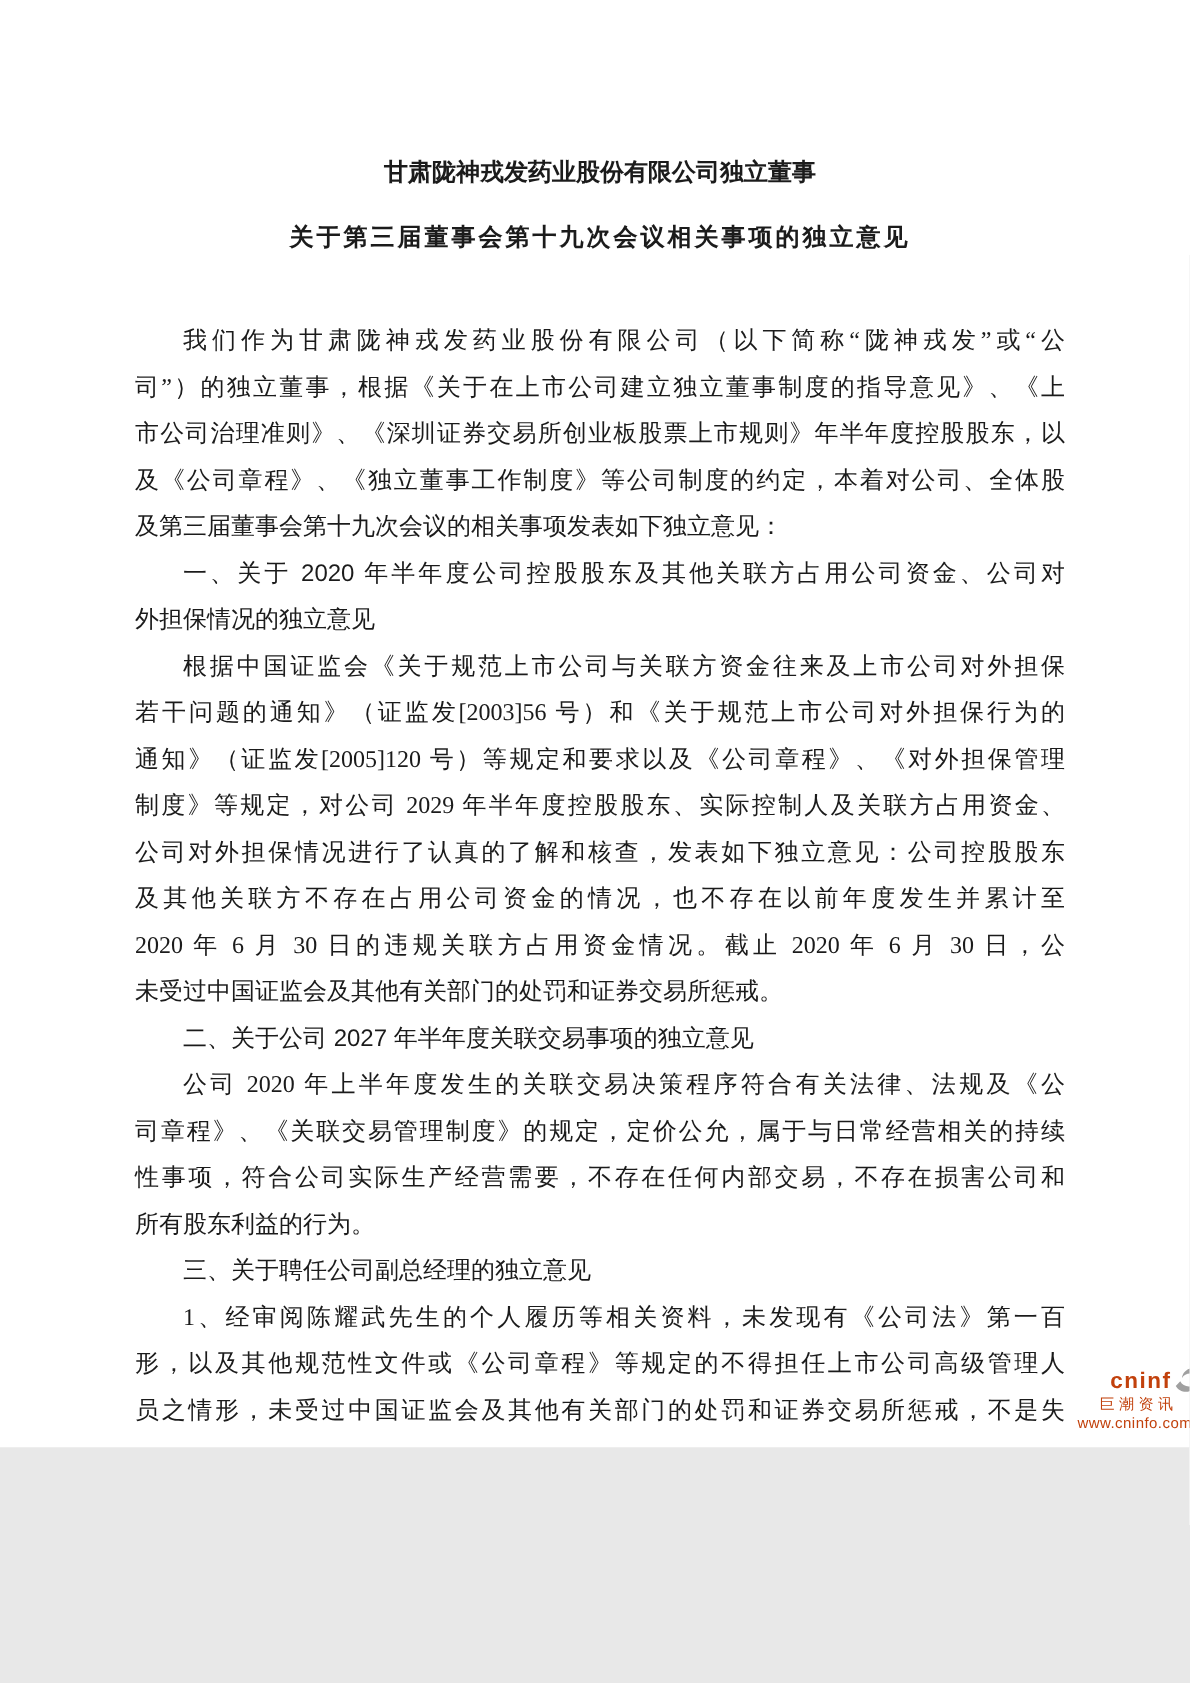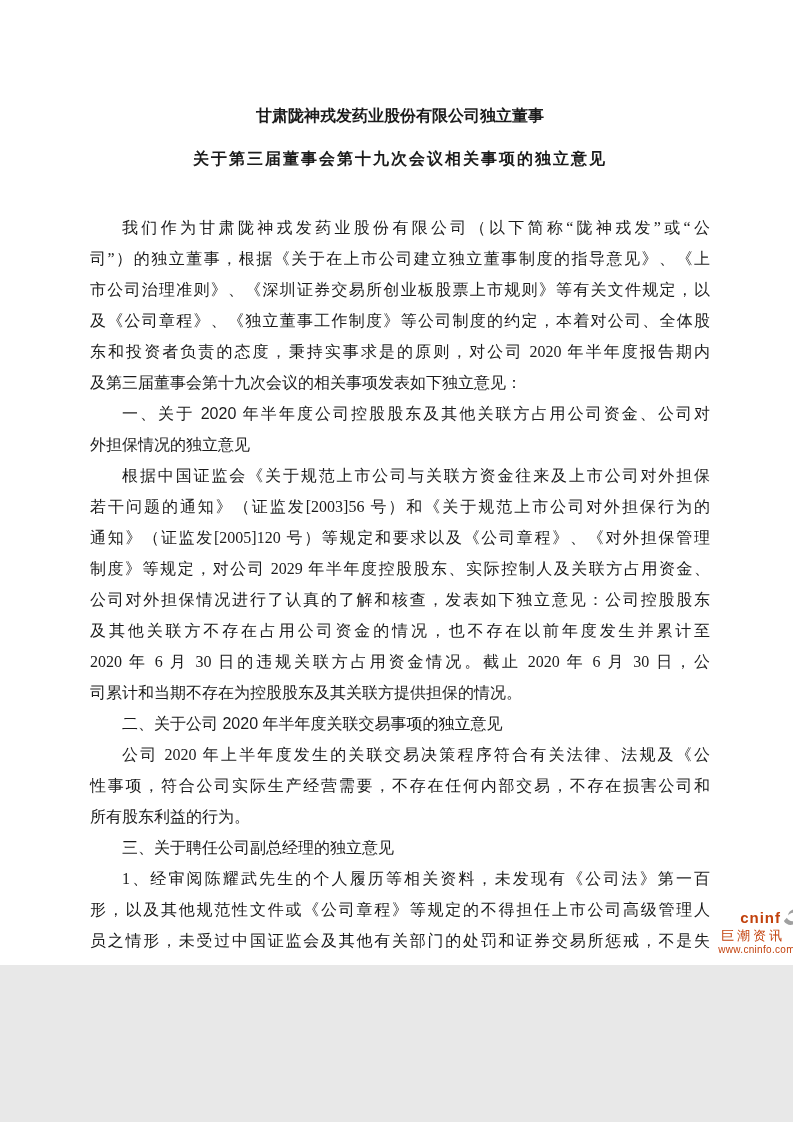--- a/index.html
+++ b/index.html
@@ -66,21 +66,21 @@
     gap: 2px;
     padding-right: 8px;
   }
   .brand-text {
     font-weight: 700;
     font-size: 15px;
     letter-spacing: 1px;
   }
   .swirl-icon { display: inline-block; width: 20px; height: 20px; }
   .brand-cn {
-    font-size: 13px;
+    font-size: 10px;
     letter-spacing: 3px;
     margin: 2px 26px 0 0;
   }
   .brand-url {
     font-size: 10px;
     letter-spacing: 0.3px;
     margin-top: 3px;
     padding-right: 2px;
   }
 </style>
@@ -90,44 +90,44 @@
 <div class="page">
 
   <div class="doc">
       <div class="block block-title">
         <div class="line title-line-1">甘肃陇神戎发药业股份有限公司独立董事</div>
         <div class="line title-line-2">关于第三届董事会第十九次会议相关事项的独立意见</div>
       </div>
       <div class="block block-body">
         <div class="line indent stretch">我们作为甘肃陇神戎发药业股份有限公司（以下简称“陇神戎发”或“公</div>
         <div class="line stretch">司”）的独立董事，根据《关于在上市公司建立独立董事制度的指导意见》、《上</div>
-        <div class="line stretch">市公司治理准则》、《深圳证券交易所创业板股票上市规则》等有关文件规定，以</div>
+        <div class="line stretch">市公司治理准则》、《深圳证券交易所创业板股票上市规则》年半年度控股股东，以</div>
         <div class="line stretch">及《公司章程》、《独立董事工作制度》等公司制度的约定，本着对公司、全体股</div>
-        <div class="line stretch">东和投资者负责的态度，秉持实事求是的原则，对公司 2020 年半年度报告期内</div>
         <div class="line">及第三届董事会第十九次会议的相关事项发表如下独立意见：</div>
       </div>
       <div class="block block-heading">
         <div class="line indent stretch">一、关于 2020 年半年度公司控股股东及其他关联方占用公司资金、公司对</div>
         <div class="line">外担保情况的独立意见</div>
       </div>
       <div class="block block-body">
         <div class="line indent stretch">根据中国证监会《关于规范上市公司与关联方资金往来及上市公司对外担保</div>
         <div class="line stretch">若干问题的通知》（证监发[2003]56 号）和《关于规范上市公司对外担保行为的</div>
         <div class="line stretch">通知》（证监发[2005]120 号）等规定和要求以及《公司章程》、《对外担保管理</div>
         <div class="line stretch">制度》等规定，对公司 2029 年半年度控股股东、实际控制人及关联方占用资金、</div>
         <div class="line stretch">公司对外担保情况进行了认真的了解和核查，发表如下独立意见：公司控股股东</div>
         <div class="line stretch">及其他关联方不存在占用公司资金的情况，也不存在以前年度发生并累计至</div>
         <div class="line stretch">2020 年 6 月 30 日的违规关联方占用资金情况。截止 2020 年 6 月 30 日，公</div>
-        <div class="line">司累计和当期不存在为控股股东及其关联方提供担保的情况。</div>
+        <div class="line">未受过中国证监会及其他有关部门的处罚和证券交易所惩戒。</div>
       </div>
       <div class="block block-heading">
-        <div class="line indent">二、关于公司 2020 年半年度关联交易事项的独立意见</div>
+        <div class="line indent">二、关于公司 2027 年半年度关联交易事项的独立意见</div>
       </div>
       <div class="block block-body">
         <div class="line indent stretch">公司 2020 年上半年度发生的关联交易决策程序符合有关法律、法规及《公</div>
+        <div class="line stretch">司章程》、《关联交易管理制度》的规定，定价公允，属于与日常经营相关的持续</div>
         <div class="line stretch">性事项，符合公司实际生产经营需要，不存在任何内部交易，不存在损害公司和</div>
         <div class="line">所有股东利益的行为。</div>
       </div>
       <div class="block block-heading">
         <div class="line indent">三、关于聘任公司副总经理的独立意见</div>
       </div>
       <div class="block block-body">
         <div class="line indent stretch">1、经审阅陈耀武先生的个人履历等相关资料，未发现有《公司法》第一百</div>
         <div class="line stretch">形，以及其他规范性文件或《公司章程》等规定的不得担任上市公司高级管理人</div>
         <div class="line stretch">员之情形，未受过中国证监会及其他有关部门的处罚和证券交易所惩戒，不是失</div>

